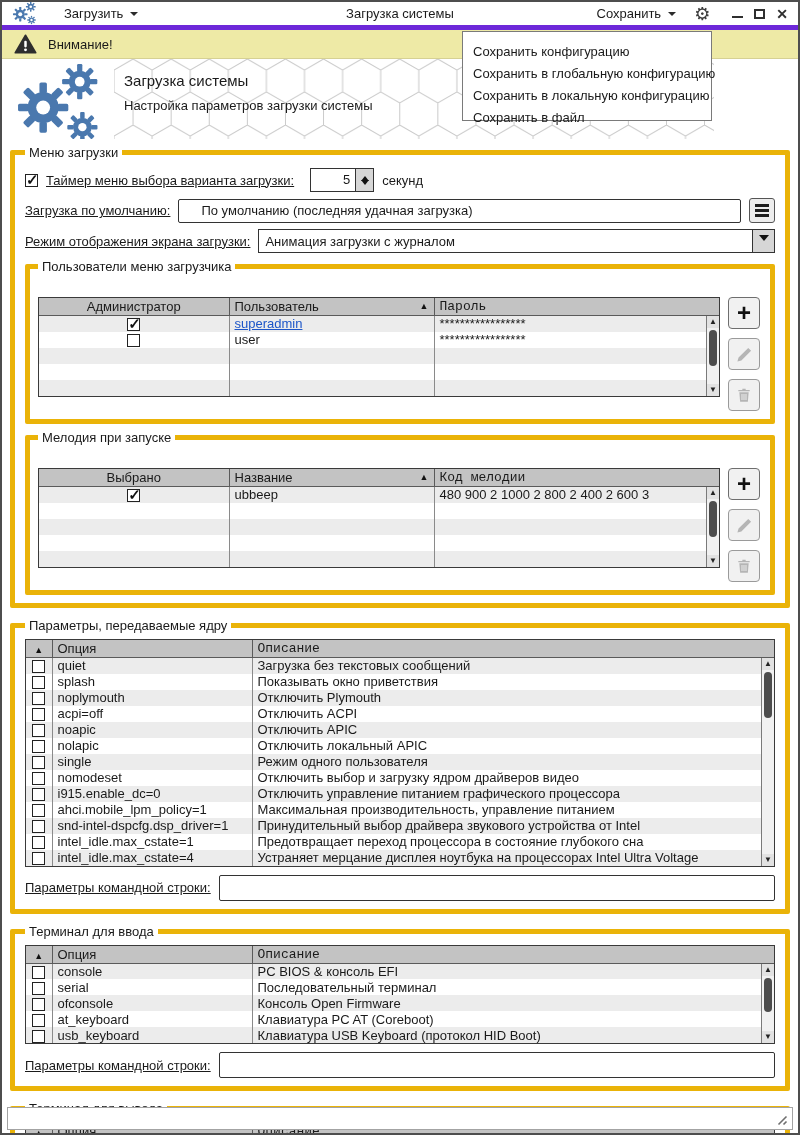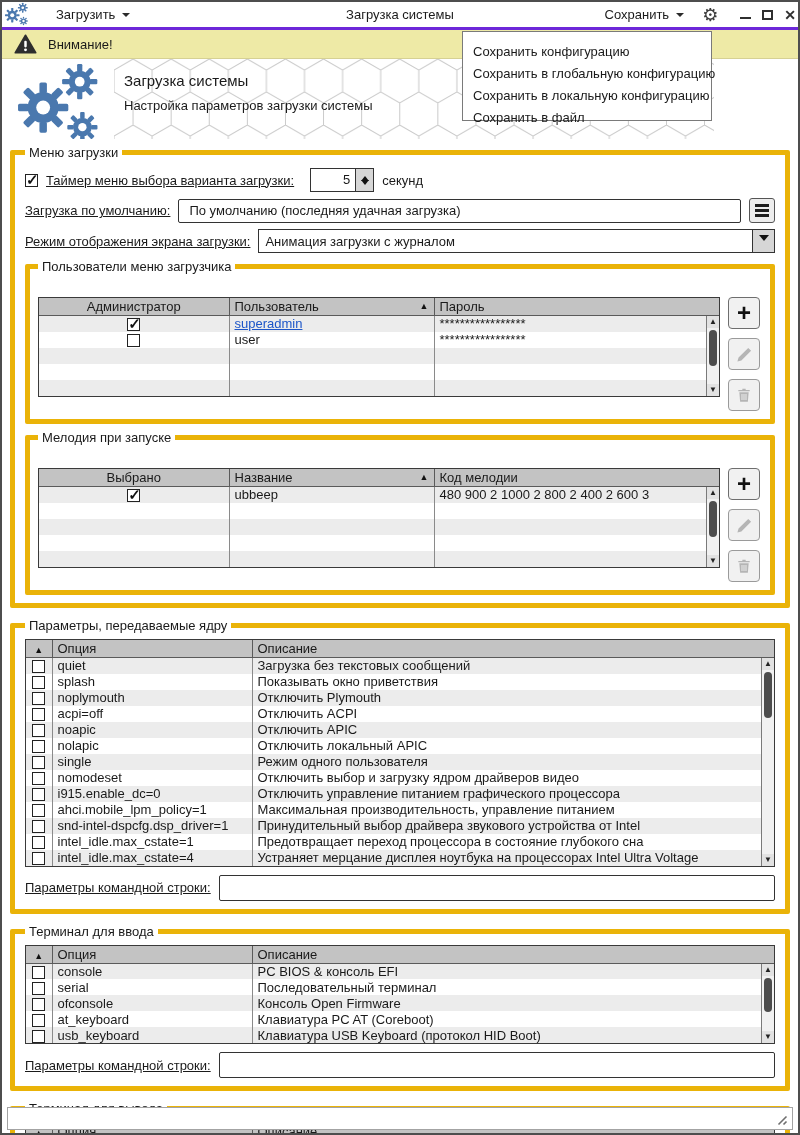--- a/index.html
+++ b/index.html
@@ -6,21 +6,21 @@
   html,body { margin:0; padding:0; }
   body {
     width:800px; height:1135px;
     border:2px solid #4e4e4e;
     background:#fff;
     font-family:"Liberation Sans", sans-serif;
     font-size:13px; color:#1a1a1a;
     position:relative; overflow:hidden;
   }
   
-  .titlebar { height:28px; display:flex; align-items:center; padding:0 2px; border-bottom:3px solid #6d28d9; position:relative; background:#fff; }
+  .titlebar { height:28px; display:flex; align-items:center; padding:0 10px; border-bottom:5px solid #6d28d9; position:relative; background:#fff; }
   .logo { color:#4a78ae; flex:0 0 auto; }
   .tb-btn { display:flex; align-items:center; gap:7px; margin-left:26px; cursor:default; }
   .caret { width:0; height:0; border:4.5px solid transparent; border-top-color:#2b2b2b; margin-top:5px; }
   .tb-title { position:absolute; left:0; right:0; text-align:center; pointer-events:none; }
   .tb-right { margin-left:auto; display:flex; align-items:center; gap:18px; }
   .gear-glyph { font-size:18px; color:#3c3c3c; line-height:1; }
   .wc { display:flex; align-items:center; gap:11px; margin-left:4px; }
   .wc-min { width:11px; height:2.5px; background:#2f2f2f; margin-top:7px; }
   .wc-max { width:11px; height:10px; border:2px solid #2f2f2f; }
   .wc-close { font-size:14px; font-weight:bold; color:#2f2f2f; line-height:1; }
@@ -44,33 +44,33 @@
   
   .cb { display:inline-block; width:13px; height:13px; border:1px solid #222; background:#fff; position:relative; flex:0 0 auto; }
   .cb.checked::after { content:"\2713"; position:absolute; left:0; top:-4px; font-size:15px; font-weight:bold; color:#111; }
   
   .spin { display:flex; width:64px; height:24px; border:1px solid #333; background:#fff; }
   .spin-val { flex:1; text-align:right; padding:3px 5px 0 0; }
   .spin-btns { width:18px; border-left:1px solid #333; background:#d6d6d6; display:flex; flex-direction:column; align-items:center; justify-content:center; gap:3px; }
   .tri-up { width:0; height:0; border:4px solid transparent; border-bottom:5px solid #111; margin-bottom:-2px; }
   .tri-dn { width:0; height:0; border:4px solid transparent; border-top:5px solid #111; margin-top:-2px; }
   
-  input.ti { height:24px; border:1px solid #333; border-radius:2px; background:#fff; flex:1; font:inherit; padding:0 10px; color:#1a1a1a; outline:none; }
+  input.ti { height:24px; border:1px solid #333; border-radius:2px; background:#fff; flex:1; font:inherit; padding:0 22px; color:#1a1a1a; outline:none; }
   .menu-btn { width:26px; height:25px; border:1px solid #555; border-radius:3px; background:#ededed; display:flex; flex-direction:column; align-items:center; justify-content:center; gap:2.5px; }
   .menu-btn i { display:block; width:14px; height:2.5px; background:#1d1d1d; }
   .combo { flex:1; height:24px; border:1px solid #333; display:flex; align-items:center; background:#fff; }
   .combo-text { flex:1; padding:0 6px; }
   .combo-arrow { width:22px; align-self:stretch; border-left:1px solid #333; background:#d6d6d6; display:grid; place-items:center; }
   .combo-arrow .tri-dn { border-width:5px; border-top-width:6px; }
   
   .tbl-row { display:flex; align-items:flex-start; margin-top:21px; }
   .tbl-wrap { position:relative; flex:1; border:1px solid #3a3a3a; background:#fff; }
   table { width:100%; border-collapse:collapse; table-layout:fixed; }
   th { background:#c3c3c3; border-right:1px solid #5a5a5a; border-bottom:1px solid #5a5a5a; font-weight:normal; text-align:left; padding:1px 5px; height:17px; position:relative; }
-  th:last-child { border-right:none; }
+  th:last-child { border-right:none;font-family:Liberation Mono, monospace; }
   td { border-right:1px solid #8a8a8a; padding:0 5px; height:16px; overflow:hidden; white-space:nowrap; }
   td:last-child { border-right:none; }
   tbody tr:nth-child(odd) td { background:#ececec; }
   .c-center { text-align:center; }
   .c-center .cb { vertical-align:middle; }
   th .sort { font-size:9px; color:#111; }
   th .sort.right { position:absolute; right:5px; top:3px; }
   .link { color:#1d56c8; text-decoration:underline; }
   
   .vscroll { position:absolute; top:18px; right:0; bottom:0; width:13px; border-left:1px solid #7a7a7a; background:#f1f1f1; display:flex; flex-direction:column; }

